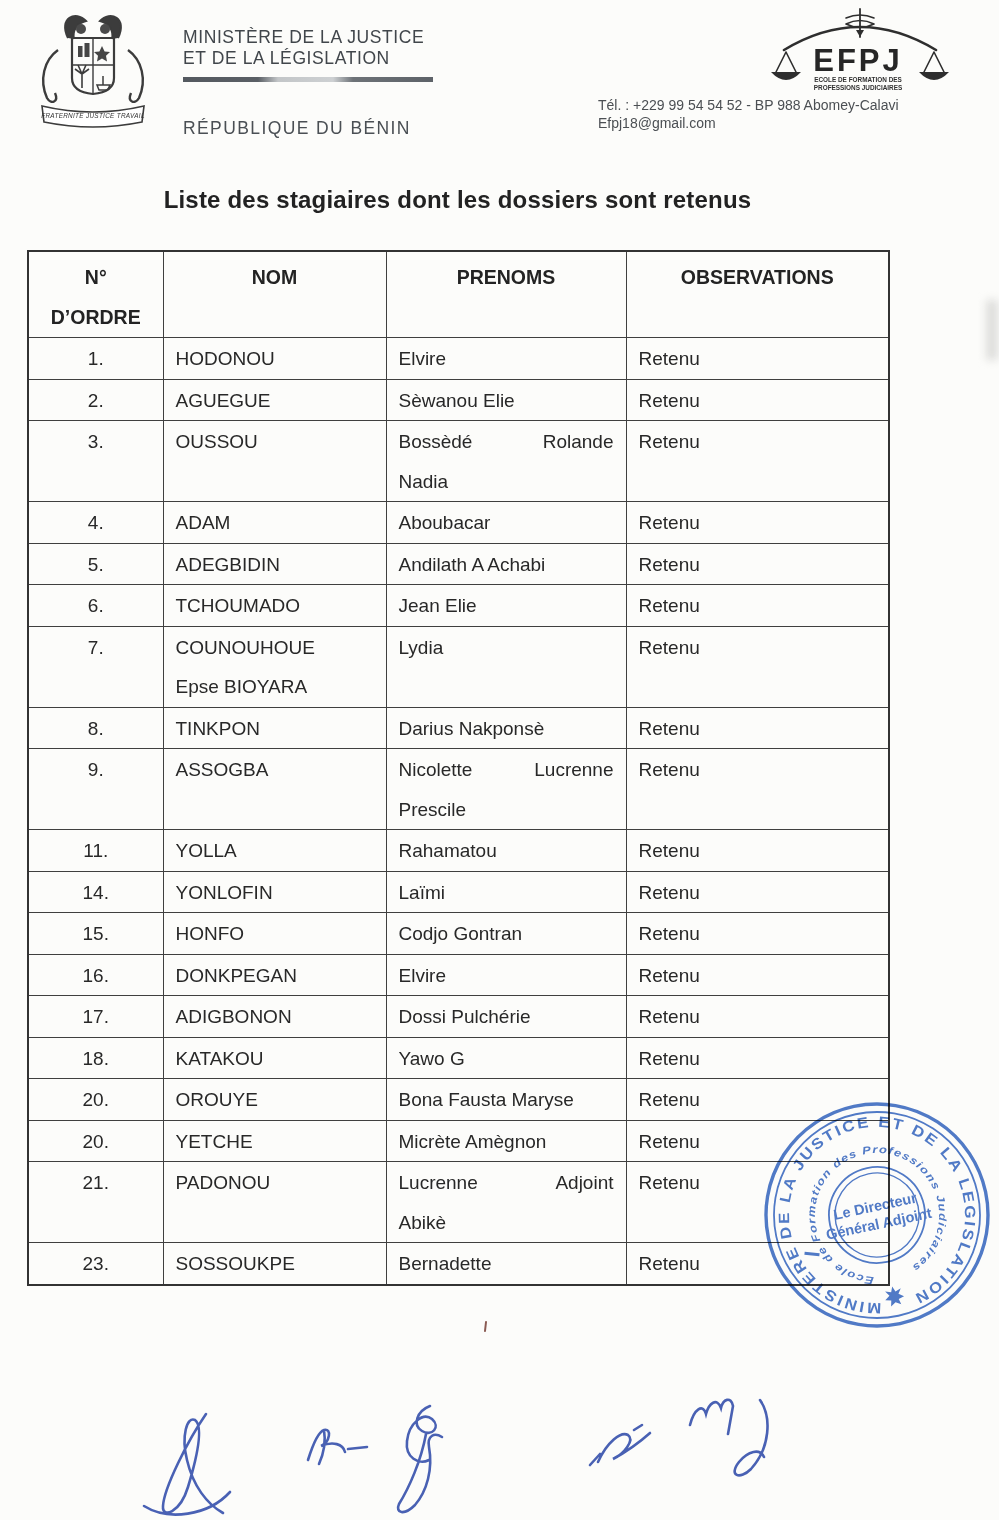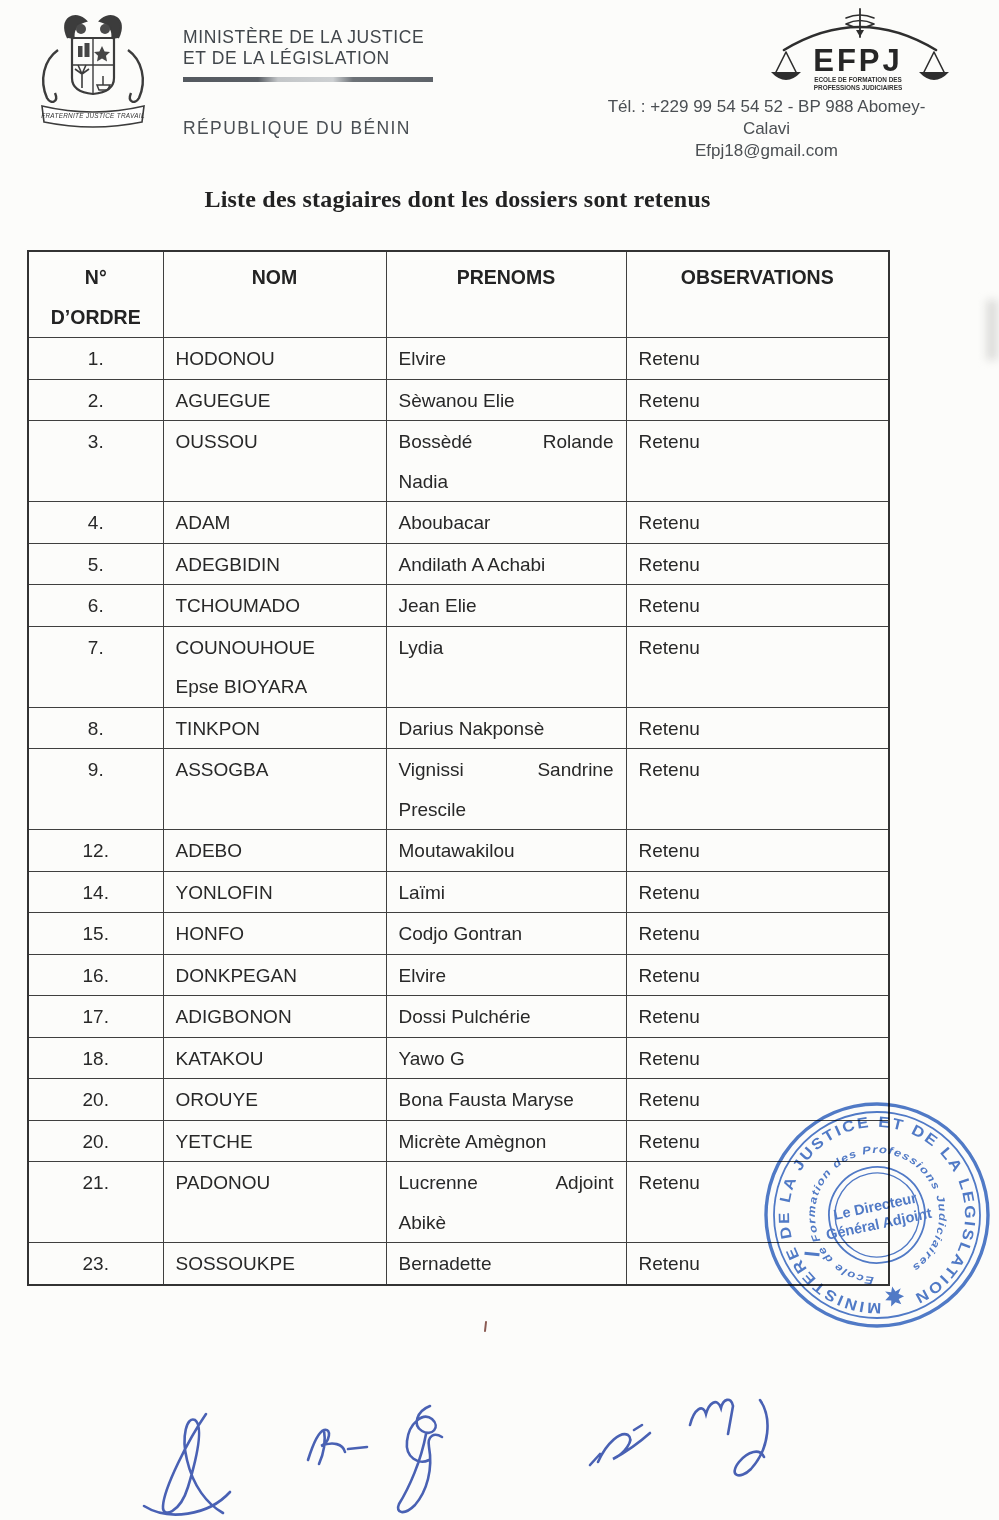--- a/index.html
+++ b/index.html
@@ -9,25 +9,25 @@
     font-family:"Liberation Sans",sans-serif;color:#2b2b2b;
   }
   
   .coat-svg{position:absolute;left:26px;top:8px;}
   .ministry-block{position:absolute;left:183px;top:27px;width:270px;}
   .ministry-line{font-size:17.5px;letter-spacing:.6px;color:#41464b;line-height:21px;}
   .divider{width:250px;height:4.5px;margin:8px 0 9px 0;
     background:linear-gradient(90deg,#54595f 0%,#5a5f65 30%,#c3c6c8 38%,#cdd0d2 60%,#6d7277 68%,#5d6268 100%);}
   .republic{font-size:17.5px;letter-spacing:1.4px;color:#4a4f54;margin-top:36px;}
   .efpj-svg{position:absolute;left:768px;top:4px;}
-  .contact{position:absolute;left:598px;top:96px;width:337px;text-align:center;
-    font-size:17px;line-height:1.3;color:#4b4f53;}
+  .contact{position:absolute;left:598px;top:96px;width:337px;text-align:left;
+    font-size:14px;line-height:1.3;color:#4b4f53;}
   
   .doc-title{position:absolute;left:27px;top:186px;width:861px;margin:0;
-    text-align:center;font-size:24px;font-weight:bold;letter-spacing:.2px;color:#222;font-family:Liberation Serif, serif;}
+    text-align:center;font-size:24px;font-weight:bold;letter-spacing:.2px;color:#222;}
   
   table.roster{position:absolute;left:27px;top:250px;width:861px;
     border-collapse:collapse;table-layout:fixed;background:transparent;}
   table.roster th,table.roster td{border:1.6px solid #3f3f3f;}
   table.roster{border:2px solid #333;}
   th{font-size:19.5px;font-weight:bold;text-align:center;vertical-align:top;
      padding:5px 4px 0 4px;line-height:40px;height:80px;white-space:pre-line;color:#232323;}
   td{font-size:19px;line-height:39.5px;vertical-align:top;padding:1px 12px 0 12px;color:#282828;}
   td.col-num{text-align:center;padding:1px 4px 0 4px;}
   .c1{width:135px;} .c2{width:223px;} .c3{width:240px;} .c4{width:263px;}
@@ -177,29 +177,29 @@
         <tr>
           <td class="col-num">8.</td>
           <td class="col-nom">TINKPON</td>
           <td class="col-prenoms">Darius Nakponsè</td>
           <td class="col-obs">Retenu</td>
         </tr>
         <tr>
           <td class="col-num">9.</td>
           <td class="col-nom">ASSOGBA</td>
           <td class="col-prenoms">
-            <div class="line stretch">Vignissi Sandrine</div>
+            <div class="line stretch">Nicolette Lucrenne</div>
             <div class="line">Prescile</div>
           </td>
           <td class="col-obs">Retenu</td>
         </tr>
         <tr>
-          <td class="col-num">12.</td>
-          <td class="col-nom">ADEBO</td>
-          <td class="col-prenoms">Moutawakilou</td>
+          <td class="col-num">11.</td>
+          <td class="col-nom">YOLLA</td>
+          <td class="col-prenoms">Rahamatou</td>
           <td class="col-obs">Retenu</td>
         </tr>
         <tr>
           <td class="col-num">14.</td>
           <td class="col-nom">YONLOFIN</td>
           <td class="col-prenoms">Laïmi</td>
           <td class="col-obs">Retenu</td>
         </tr>
         <tr>
           <td class="col-num">15.</td>

